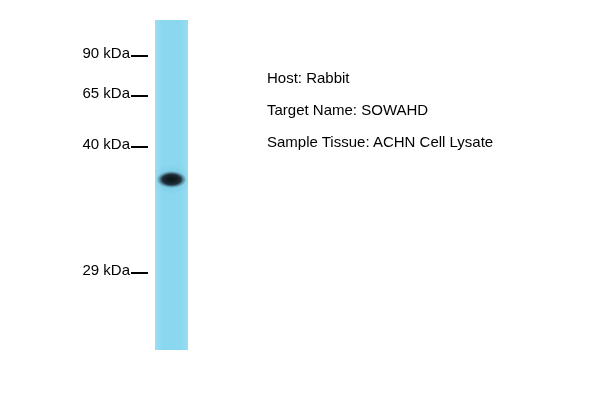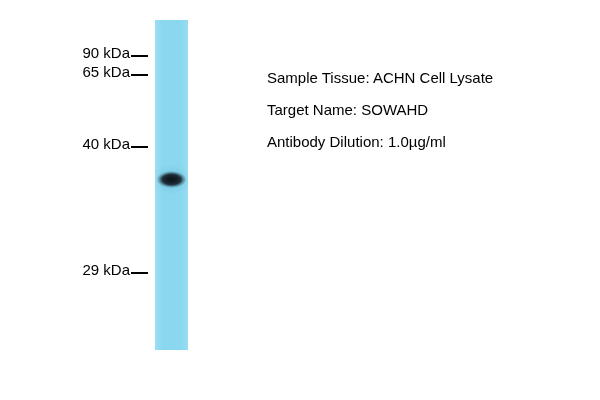--- a/index.html
+++ b/index.html
@@ -130,38 +130,38 @@
 </style>
 </head>
 <body>
 
 <div id="figure">
 
   <div class="ladder">
     <div class="marker" style="top:45px;">
       <span class="mk-label">90 kDa</span><span class="mk-tick"></span>
     </div>
-    <div class="marker" style="top:64px;">
+    <div class="marker" style="top:85px;">
       <span class="mk-label">65 kDa</span><span class="mk-tick"></span>
     </div>
     <div class="marker" style="top:136px;">
       <span class="mk-label">40 kDa</span><span class="mk-tick"></span>
     </div>
     <div class="marker" style="top:262px;">
       <span class="mk-label">29 kDa</span><span class="mk-tick"></span>
     </div>
   </div>
 
   <div class="lane">
     <div class="lane-inner">
       <div class="lane-shade"></div>
       <div class="band-halo"></div>
       <div class="band"></div>
     </div>
   </div>
 
   <div class="info">
+    <div class="info-line">Host: Rabbit</div>
+    <div class="info-line">Target Name: SOWAHD</div>
     <div class="info-line">Sample Tissue: ACHN Cell Lysate</div>
-    <div class="info-line">Target Name: SOWAHD</div>
-    <div class="info-line">Antibody Dilution: 1.0µg/ml</div>
   </div>
 
 </div>
 
 </body></html>

